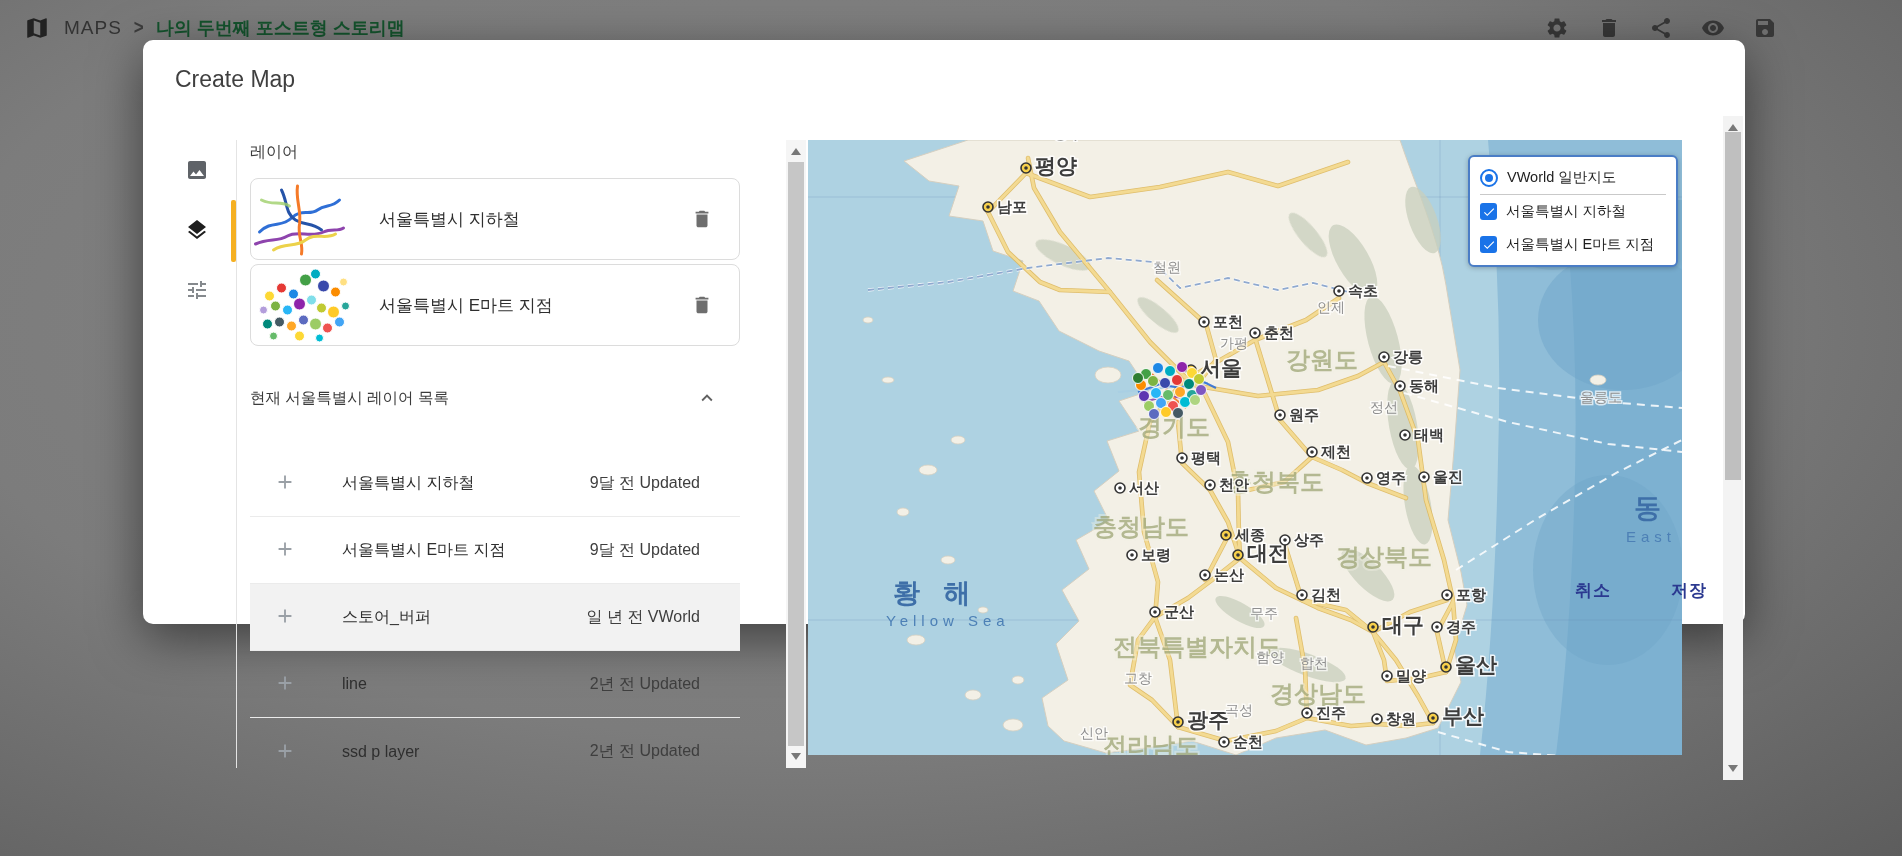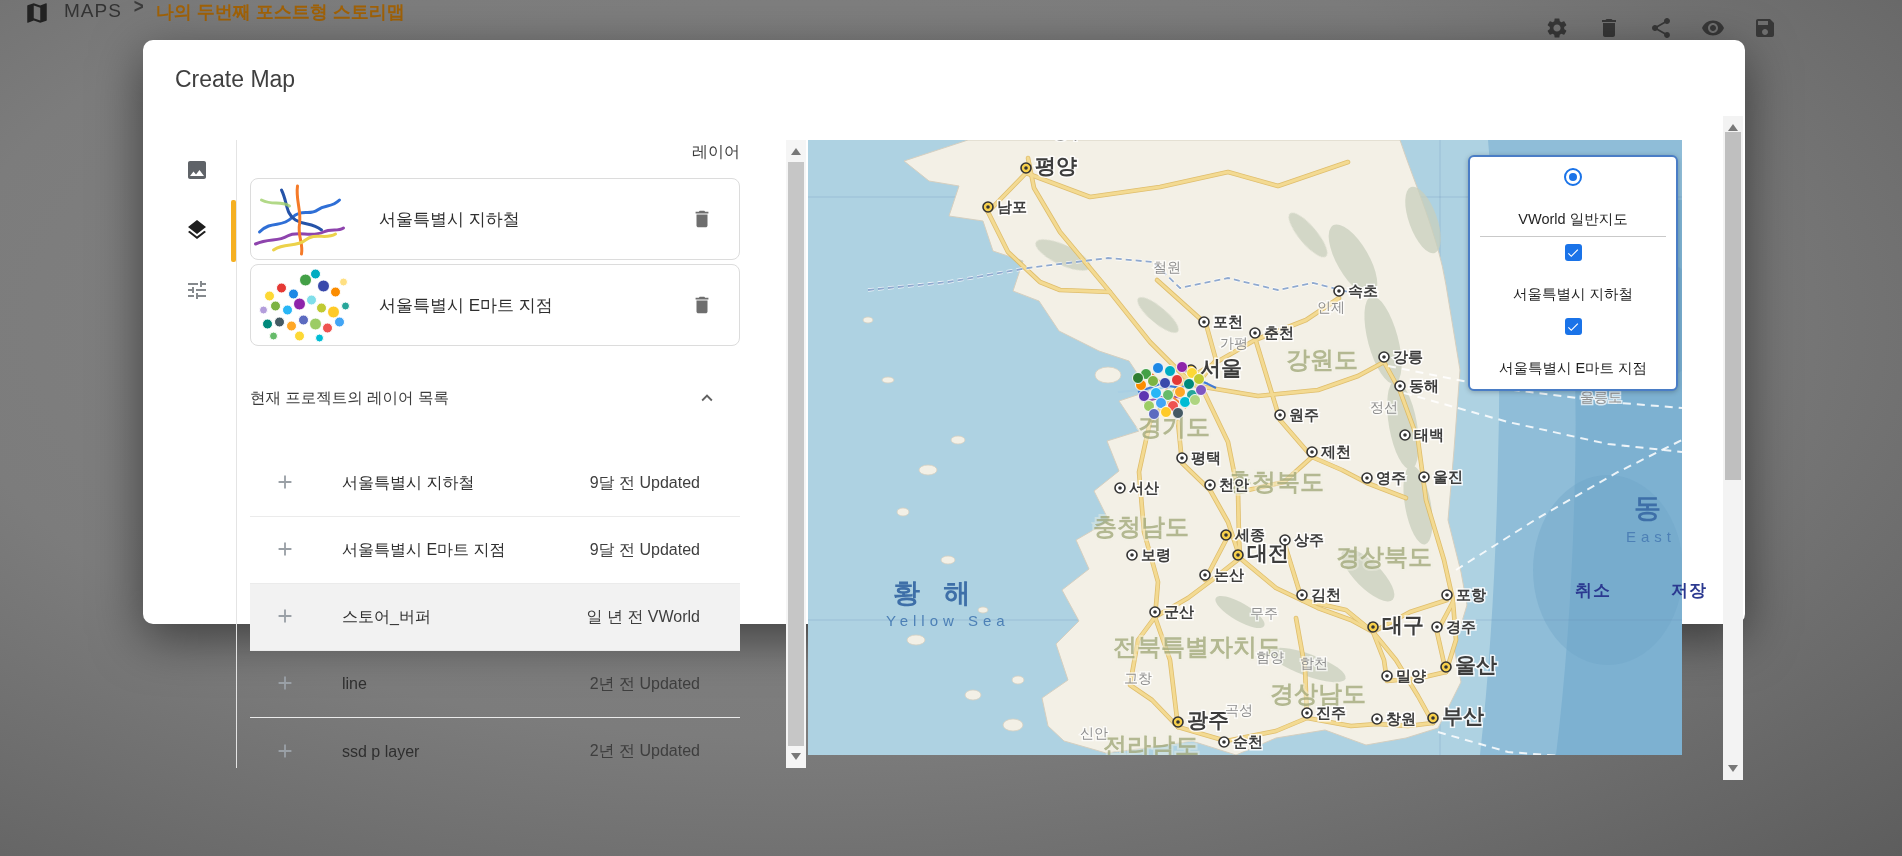--- a/index.html
+++ b/index.html
@@ -2,43 +2,43 @@
 <html><head>
 <meta charset="utf-8">
 <style>
   html,body{margin:0;padding:0;}
   body{
     width:1902px;height:856px;position:relative;overflow:hidden;
     font-family:"Liberation Sans","DejaVu Sans",sans-serif;
     background:radial-gradient(ellipse at 42% 38%, #858585 0%, #7c7c7c 55%, #5d5d5d 100%);
   }
   
-  .topbar{position:absolute;left:0;top:0;right:0;height:56px;display:flex;padding:0 24px;box-sizing:border-box;}
+  .topbar{position:absolute;left:0;top:0;right:0;height:56px;display:flex;align-items:center;padding:0 24px;box-sizing:border-box;}
   .tb-logo{width:26px;height:26px;flex:none;}
   .tb-logo svg{width:26px;height:26px;fill:#222;}
   .tb-app{font-size:19px;color:#333;margin-left:14px;letter-spacing:1px;}
   .tb-sep{margin:0 12px;font-size:17px;color:#3c3c3c;font-weight:bold;transform:scaleY(1.15);}
-  .tb-proj{font-size:18px;font-weight:bold;color:#a16207;}
+  .tb-proj{font-size:18px;font-weight:bold;color:#14532d;}
   .tb-actions{position:absolute;right:125px;top:0;height:56px;display:flex;align-items:center;gap:28px;}
   .tb-icon{width:24px;height:24px;cursor:pointer;}
   .tb-icon svg{width:24px;height:24px;fill:#383838;}
   
   .modal{position:absolute;left:143px;top:40px;width:1602px;height:584px;background:#fff;border-radius:10px;
          box-shadow:0 14px 50px rgba(0,0,0,.5);}
   .modal-title{position:absolute;left:32px;top:26px;font-size:23px;color:#3f3f3f;}
   
   .rail-icon{position:absolute;left:42px;width:24px;height:24px;}
   .rail-icon svg{width:24px;height:24px;}
   .ri-image{top:118px;fill:#5f6368;}
   .ri-layers{top:178px;fill:#1f1f1f;}
   .ri-tune{top:238px;fill:#85898d;}
   .active-bar{position:absolute;left:88px;top:160px;width:5px;height:62px;border-radius:2px;}
   .vdivider{position:absolute;left:93px;top:100px;height:628px;border-left:1px solid #e4e4e4;}
   
-  .panel-header{position:absolute;left:107px;top:102px;width:490px;text-align:right;font-size:16px;color:#3c3c3c;}
+  .panel-header{position:absolute;left:107px;top:102px;width:490px;text-align:left;font-size:16px;color:#3c3c3c;}
   .cards{position:absolute;left:107px;top:138px;width:490px;}
   .card{width:488px;height:80px;border:1px solid #dcdcdc;border-radius:8px;background:#fff;display:flex;align-items:center;margin-bottom:4px;}
   .card+.card{margin-top:0;}
   .card:nth-child(2){margin-top:0;}
   .card .thumb{width:104px;height:78px;flex:none;overflow:hidden;border-radius:8px 0 0 8px;}
   .card .thumb svg{width:104px;height:78px;display:block;}
   .card .clabel{margin-left:24px;font-size:17px;color:#2f2f2f;flex:1;}
   .card .ctrash{margin-right:26px;width:22px;height:24px;cursor:pointer;flex:none;}
   .card .ctrash svg{width:22px;height:24px;fill:#6e6e6e;}
   .section-head{position:absolute;left:107px;top:338px;width:490px;height:40px;display:flex;align-items:center;}
@@ -69,21 +69,21 @@
   .lbl-big{font-size:21px;}
   .lbl-town{font-size:14px;fill:#8f8f8f;paint-order:stroke;stroke:rgba(255,255,255,.7);stroke-width:3px;}
   .lbl-prov{font-size:24px;font-weight:bold;fill:#a7ae82;opacity:.85;paint-order:stroke;stroke:rgba(244,241,230,.5);stroke-width:4px;}
   .sea-big{font-size:27px;font-weight:bold;fill:#3e6fa8;letter-spacing:8px;}
   .sea-sub{font-size:15px;fill:#4d80b6;letter-spacing:5px;}
   .m-ring{fill:#fff;stroke:#333;stroke-width:1.6px;}
   .m-ring.major{fill:#f7d04b;}
   .m-dot{fill:#333;}
   
   .switcher{position:absolute;left:660px;top:15px;width:210px;box-sizing:border-box;background:#fff;border:2px solid #4a7dc6;border-radius:6px;padding:4px 10px;box-shadow:0 1px 5px rgba(0,0,0,.25);}
-  .sw-row{display:flex;align-items:center;gap:24px;padding:7px 0;cursor:pointer;flex-direction:column;}
+  .sw-row{display:flex;align-items:center;gap:9px;padding:7px 0;cursor:pointer;}
   .sw-first{border-bottom:1px solid #c9c9c9;}
   .sw-label{font-size:14.5px;color:#1f1f1f;white-space:nowrap;}
   .sw-radio{width:14px;height:14px;flex:none;border-radius:50%;border:2px solid #1a73e8;position:relative;}
   .sw-radio::after{content:"";position:absolute;left:3px;top:3px;width:8px;height:8px;border-radius:50%;background:#1a73e8;}
   .sw-cbx{width:17px;height:17px;flex:none;background:#1a73e8;border-radius:3px;display:flex;align-items:center;justify-content:center;}
   .sw-cbx svg{width:14px;height:14px;}
   
   .footer{position:absolute;right:28px;bottom:14px;display:flex;gap:40px;}
   .dlg-btn{font-family:inherit;font-size:17px;font-weight:600;color:#2b3990;letter-spacing:1px;background:none;border:none;padding:8px 10px;cursor:pointer;}
 </style>
@@ -202,21 +202,21 @@
     <span class="clabel">서울특별시 E마트 지점</span>
     <span class="ctrash">
       <svg viewBox="0 0 24 24">
             <path d="M6 19c0 1.1.9 2 2 2h8c1.1 0 2-.9 2-2V7H6v12zM19 4h-3.5l-1-1h-5l-1 1H5v2h14V4z"></path>
           </svg>
     </span>
   </div>
     </div>
 
   <div class="section-head">
-    <span class="shlabel">현재 프로젝트의 레이어 목록</span>
+    <span class="shlabel">현재 서울특별시 레이어 목록</span>
     <span class="chev">
       <svg viewBox="0 0 24 24">
           <path d="M7.41 15.41L12 10.83l4.59 4.58L18 14l-6-6-6 6z"></path>
         </svg>
     </span>
   </div>
   <div class="rows" id="project-rows">
       <div class="lrow">
     <span class="plus">
       <svg viewBox="0 0 24 24">

